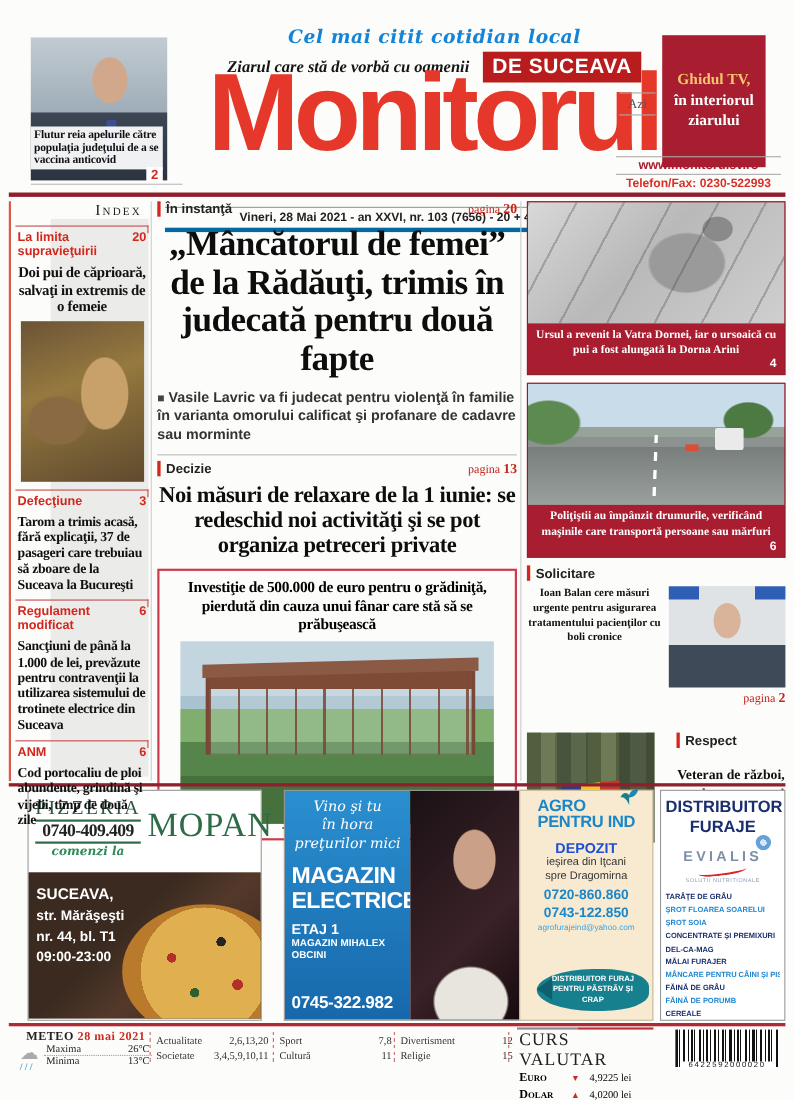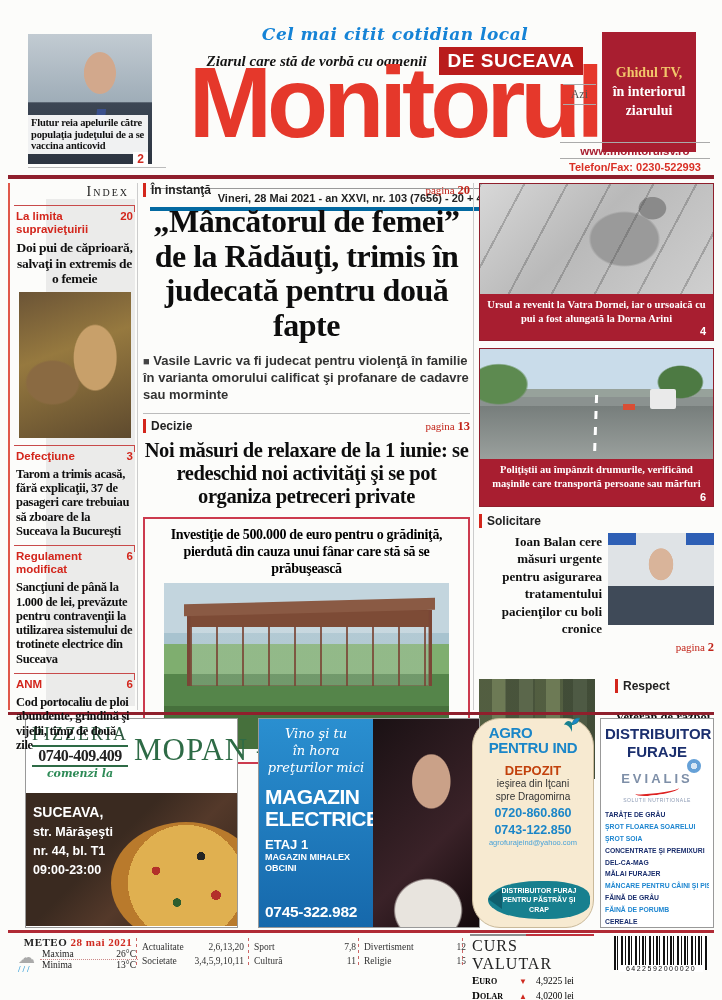--- a/index.html
+++ b/index.html
@@ -83,21 +83,21 @@
       radial-gradient(36px 26px at 86% 30%, #4d7a43 0 60%, rgba(0,0,0,0) 65%),
       radial-gradient(46px 32px at 8% 32%, #5d8a50 0 60%, rgba(0,0,0,0) 65%),
       linear-gradient(180deg,#c9dcea 0 36%,#97a29b 36% 44%,#8b9290 44% 52%,#777e7c 52%,#9aa09d 100%); }
   .pc-photo.road::before { content:""; position:absolute; right:16%; top:36%; width:26px; height:20px; background:#eaeaea; border-radius:2px; box-shadow:-34px 8px 0 -7px #d94e35; }
   .pc-photo.road::after { content:""; position:absolute; left:49%; top:42%; bottom:0; width:3px; background:repeating-linear-gradient(180deg,#fff 0 8px, rgba(0,0,0,0) 8px 16px); transform:skewX(-2deg); }
   .pc-caption { color:#fff; text-align:center; font-family:"Liberation Serif",serif; font-weight:700; font-size:10.5px; line-height:1.3; padding:4px 6px 0; }
   .pc-page { text-align:right; color:#fff; font-weight:700; font-size:11px; padding:0 7px 3px; }
 
   .sol { margin-top:2px; }
   .sol-body { display:flex; gap:6px; margin-top:5px; }
-  .sol-title { flex:1; text-align:right; font-family:"Liberation Serif",serif; font-weight:700; font-size:13px; line-height:1.35; color:#101010; }
+  .sol-title { flex:1; text-align:center; font-family:"Liberation Serif",serif; font-weight:700; font-size:10px; line-height:1.35; color:#101010; }
   .sol-photo { width:106px; height:92px; background:
       linear-gradient(90deg,#2e5fb5 0 26%, #dfe3e6 26% 74%, #2e5fb5 74%) top/100% 12px no-repeat,
       radial-gradient(20px 26px at 50% 34%, #d9b49a 0 60%, rgba(0,0,0,0) 63%),
       linear-gradient(180deg,#dfe3e6 0 58%, #3f4a58 58% 100%); }
   .sol-pagina { text-align:right; margin-top:2px; }
 
   .resp { display:flex; gap:20px; margin-top:24px; }
   .resp-left { width:116px; }
   .resp-photo { width:116px; height:100px; background:
       repeating-linear-gradient(90deg, rgba(50,60,40,.45) 0 13px, rgba(0,0,0,0) 13px 27px),
@@ -136,27 +136,27 @@
   .el-store { font-size:9px; font-weight:700; line-height:1.25; }
   .el-phone { font-size:15.5px; font-weight:700; margin-top:auto; letter-spacing:-0.3px; }
   .el-photo { flex:1; background:
       radial-gradient(34px 48px at 55% 30%, #caa188 0 55%, rgba(0,0,0,0) 58%),
       radial-gradient(56px 52px at 52% 92%, #e8e4de 0 58%, rgba(0,0,0,0) 62%),
       linear-gradient(135deg,#1a1114,#3a2228 60%,#14090c); }
 
   .ad-ag { left:472px; width:122px; background:#f7ead1; border:1px solid #c9b99a; padding:6px 5px; text-align:center; }
   .ag-logo { position:relative; display:inline-block; color:#1b86c8; font-weight:700; font-size:15px; line-height:1.0; letter-spacing:-0.3px; text-align:left; }
   .ag-leaf { position:absolute; right:-4px; top:-8px; }
-  .ag-depozit { font-size:13px; font-weight:700; color:#c2410c; margin-top:6px; }
+  .ag-depozit { font-size:13px; font-weight:700; color:#1d4ed8; margin-top:6px; }
   .ag-loc { font-size:10px; color:#333; line-height:1.25; }
   .ag-phone { color:#1b86c8; font-weight:700; font-size:12.5px; margin-top:3px; }
   .ag-email { color:#4aa3d8; font-size:7.5px; margin-top:1px; }
   .ag-badge { position:absolute; bottom:8px; right:3px; width:102px; height:38px; background:#17808f; border-radius:55% 45% 45% 55%; color:#fff; font-size:7px; font-weight:700; display:flex; align-items:center; justify-content:center; text-align:center; padding:2px 10px; line-height:1.3; }
   .ag-badge::before { content:""; position:absolute; left:-10px; top:8px; border:10px solid rgba(0,0,0,0); border-right:14px solid #0f5f6e; }
-  .ad-ag { position:absolute;border-radius:28px; }
+  .ad-ag { position:absolute; }
 
   .ad-ev { left:600px; width:114px; border:1px solid #999; background:#fff; padding:6px 4px; text-align:center; }
   .ev-title { color:#1b2f6e; font-weight:700; font-size:15px; line-height:1.2; }
   .ev-logo { margin-top:10px; color:#7e8fa8; font-size:13px; letter-spacing:3px; font-weight:700; position:relative; display:inline-block; }
   .ev-globe { position:absolute; right:-8px; top:-12px; width:14px; height:14px; border-radius:50%; background:radial-gradient(circle,#cfe2f2 0 30%,#4a90d0 30% 100%); opacity:.85; }
   .ev-swoosh { width:44px; height:8px; margin:0 auto; border-bottom:2px solid #d22; border-radius:0 0 60% 40%; transform:rotate(-6deg); }
   .ev-sub { font-size:5px; color:#8c9bb5; margin-top:2px; letter-spacing:.5px; }
   .ev-products { margin-top:6px; text-align:left; font-weight:700; font-size:6.8px; line-height:1.75; white-space:nowrap; overflow:hidden; }
   .p-navy { color:#1b2f6e; } .p-blue { color:#1e86d0; }
 

